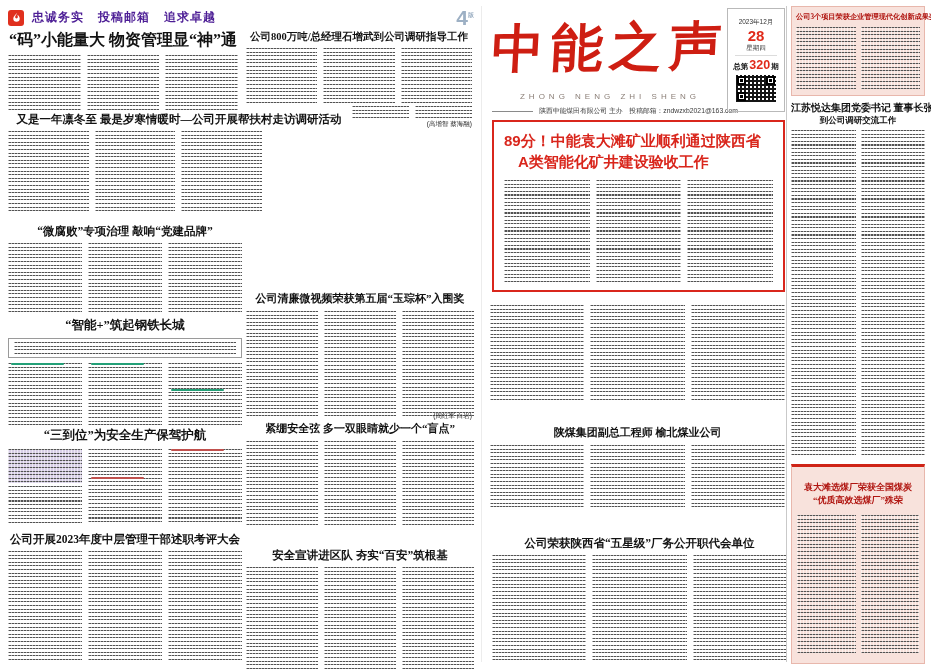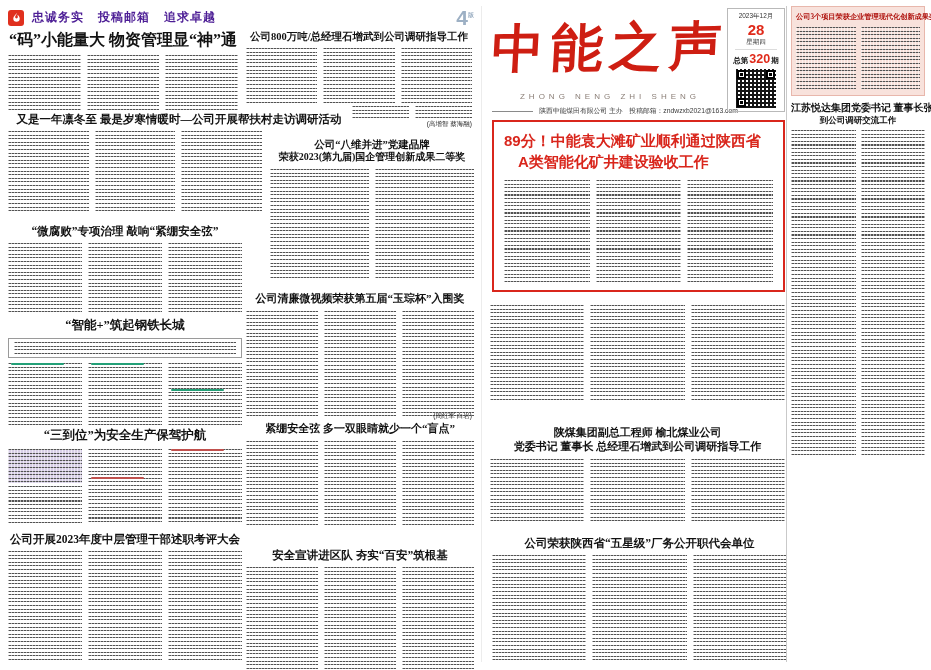--- a/index.html
+++ b/index.html
@@ -29,21 +29,21 @@
   .mast-title{position:absolute;left:494px;top:8px;width:232px;height:80px;display:flex;
         align-items:center;justify-content:center;font-size:52px;font-weight:900;color:#ce1e12;
         letter-spacing:7px;white-space:nowrap;transform:skewX(-4deg) rotate(-1deg);
         font-family:"DejaVu Serif",serif;}
   .mast-en{position:absolute;left:494px;top:92px;width:232px;text-align:center;font-size:8px;
         letter-spacing:4px;color:#8a7e76;font-family:"Liberation Sans",sans-serif;white-space:nowrap;}
   .publine{position:absolute;left:492px;top:106px;width:293px;display:flex;align-items:center;
         gap:6px;font-size:6.8px;color:#3a3a3a;font-family:"Liberation Sans",sans-serif;white-space:nowrap;}
   .dash{flex:1;height:1px;background:#8a8a8a;}
   .datebox{position:absolute;left:727px;top:8px;width:58px;height:104px;border:1px solid #b9b9b9;
-        display:flex;flex-direction:column;align-items:center;padding:3px 2px;box-sizing:border-box;
+        display:flex;flex-direction:column;align-items:center;padding:9px 2px;box-sizing:border-box;
         font-family:"Liberation Sans",sans-serif;}
   .d-small{font-size:6.5px;color:#333;}
   .d-day{font-size:15px;font-weight:bold;color:#e02a1a;line-height:1.15;}
   .dline{width:82%;height:1px;background:#dcdcdc;margin:2px 0;}
   .issue{font-size:7.5px;color:#111;font-weight:bold;display:flex;align-items:baseline;gap:1px;}
   .issue b{font-size:12.5px;color:#e02a1a;}
   .qr{width:40px;height:40px;margin-top:3px;position:relative;
       background-image:repeating-linear-gradient(0deg,#151515 0 2px,transparent 2px 4px),
                        repeating-linear-gradient(90deg,#151515 0 2px,#ffffff 2px 4px);}
   .qf{position:absolute;width:9px;height:9px;border:2px solid #000;box-sizing:border-box;
@@ -102,31 +102,23 @@
 
   <div class="art" style="left:8px;top:112px;width:342px;">
     <div class="t" style="font-size:11.5px;">又是一年凛冬至 最是岁寒情暖时—公司开展帮扶村走访调研活动</div>
     <div class="cols" style="height:82px;width:254px;">
       <div class="col sim"></div>
       <div class="col sim"></div>
       <div class="col sim"></div>
     </div>
   </div>
 
-  <div class="art" style="left:270px;top:138px;width:204px;">
-    <div class="t" style="font-size:10.5px;">公司“八维并进”党建品牌</div>
-    <div class="t" style="font-size:10px;">荣获2023(第九届)国企管理创新成果二等奖</div>
-    <div class="cols" style="height:112px;">
-      <div class="col sim"></div>
-      <div class="col sim"></div>
-    </div>
-  </div>
 
   <div class="art" style="left:8px;top:224px;width:234px;">
-    <div class="t" style="font-size:11.5px;">“微腐败”专项治理 敲响“紧绷安全弦”</div>
+    <div class="t" style="font-size:11.5px;">“微腐败”专项治理 敲响“党建品牌”</div>
     <div class="cols" style="height:70px;">
       <div class="col sim"></div>
       <div class="col sim"></div>
       <div class="col sim"></div>
     </div>
   </div>
 
   <div class="art" style="left:246px;top:292px;width:228px;">
     <div class="t" style="font-size:11px;">公司清廉微视频荣获第五届“玉琮杯”入围奖</div>
     <div class="cols" style="height:108px;">
@@ -238,21 +230,20 @@
   <div class="art" style="left:490px;top:300px;width:295px;">
     <div class="cols" style="height:96px;">
       <div class="col sim"></div>
       <div class="col sim"></div>
       <div class="col sim"></div>
     </div>
   </div>
 
   <div class="art" style="left:490px;top:426px;width:295px;">
     <div class="t" style="font-size:11px;">陕煤集团副总工程师 榆北煤业公司</div>
-    <div class="t" style="font-size:11px;">党委书记 董事长 总经理石增武到公司调研指导工作</div>
     <div class="cols" style="height:62px;">
       <div class="col sim"></div>
       <div class="col sim"></div>
       <div class="col sim"></div>
     </div>
   </div>
 
   <div class="art" style="left:492px;top:536px;width:295px;">
     <div class="t" style="font-size:11.5px;">公司荣获陕西省“五星级”厂务公开职代会单位</div>
     <div class="cols" style="height:108px;">
@@ -274,14 +265,22 @@
 
   <div class="art" style="left:791px;top:102px;width:134px;">
     <div class="t" style="font-size:10px;text-align:center;">江苏悦达集团党委书记 董事长张乃文</div>
     <div class="t" style="font-size:8.5px;">到公司调研交流工作</div>
     <div class="cols" style="height:326px;gap:5px;">
       <div class="col sim"></div>
       <div class="col sim"></div>
     </div>
   </div>
 
+  <div class="art sb-box" style="left:791px;top:464px;width:134px;height:200px;border-top:3px solid #cf2417;padding:14px 5px 5px;">
+    <div class="sb-title-red" style="font-size:9px;">袁大滩选煤厂荣获全国煤炭</div>
+    <div class="sb-title-red" style="font-size:9px;">“优质高效选煤厂”殊荣</div>
+    <div class="cols" style="height:138px;gap:5px;margin-top:8px;">
+      <div class="col sim"></div>
+      <div class="col sim"></div>
+    </div>
+  </div>
 
 </div>
 
 </body></html>

